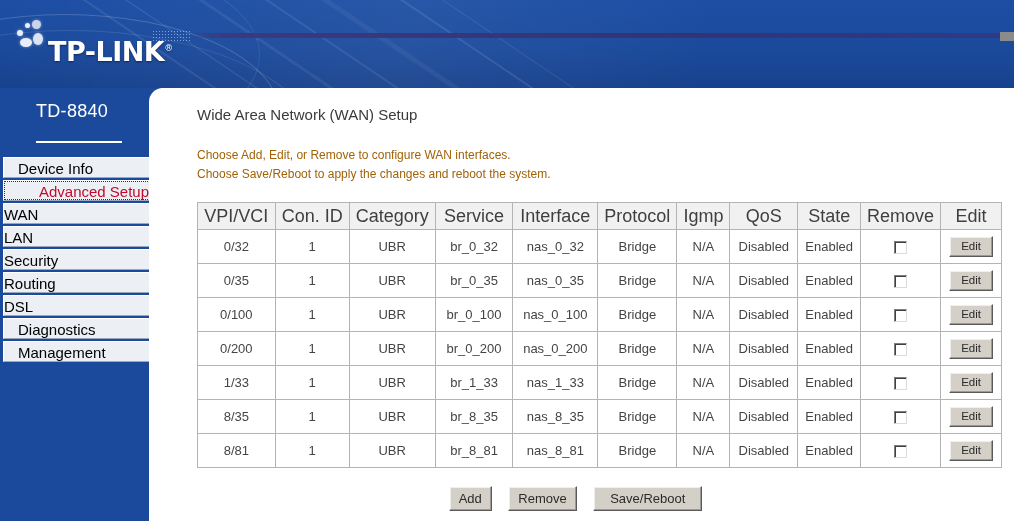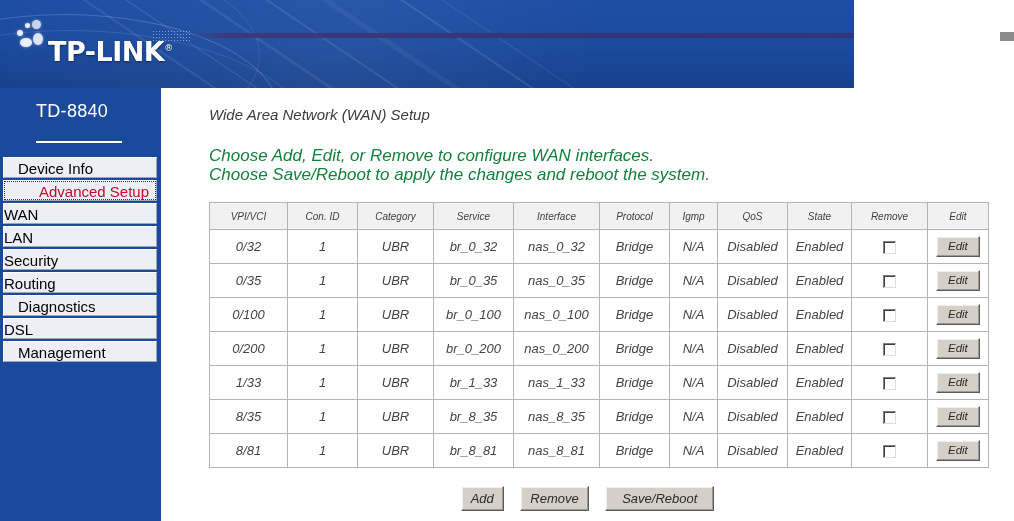--- a/index.html
+++ b/index.html
@@ -26,21 +26,21 @@
     width: 161px;
     height: 521px;
     background: #1b4a9c;
     z-index: 1;
   }
 
   
   .banner {
     position: absolute;
     left: 0; top: 0;
-    width: 854px;
+    width: 1014px;
     height: 88px;
     background: #1b4a9c;
     overflow: hidden;
     z-index: 2;
   }
   .banner-bg {
     position: absolute; inset: 0;
     background:
       linear-gradient(100deg, rgba(255,255,255,0.00) 0%, rgba(255,255,255,0.05) 40%, rgba(255,255,255,0.00) 70%),
       linear-gradient(180deg, #1d4ea4 0%, #1b4a9c 55%, #17418c 100%);
@@ -181,42 +181,41 @@
     color: #c20a2e;
     outline: 1px dotted #333;
     outline-offset: -2px;
     padding-left: 28px;
     text-align: center;
   }
 
   
   .panel {
     position: absolute;
-    left: 161px; top: 88px;
+    left: 149px; top: 88px;
     width: 853px;
     height: 433px;
     background: #ffffff;
     border-top-left-radius: 14px;
     z-index: 4;
-    font-style: italic;
   }
 
   .page-title {
     position: absolute;
     left: 48px; top: 18px;
     font-size: 15px;
     color: #3b3b3b;
     font-family: "Liberation Sans", sans-serif;
   }
 
   .intro {
     position: absolute;
     left: 48px; top: 58px;
-    font-size: 17px;
-    color: #15803d;
+    font-size: 12px;
+    color: #a16207;
     line-height: 19px;
     font-family: "Liberation Sans", sans-serif;
   }
 
   
   .table-wrap {
     position: absolute;
     left: 48px; top: 114px;
   }
   table.wan {
@@ -232,21 +231,21 @@
     text-align: center;
     vertical-align: middle;
     height: 34px;
     padding: 0 6px;
     font-weight: normal;
     white-space: nowrap;
   }
   table.wan th {
     background: #f1f1f1;
     color: #3f3f3f;
-    font-size: 10px;
+    font-size: 18px;
     height: 27px;
   }
   table.wan td.edit-cell { padding: 0 8px; }
 
   
   .c-vpi   { width: 78px; }
   .c-con   { width: 70px; }
   .c-cat   { width: 76px; }
   .c-svc   { width: 80px; }
   .c-iface { width: 86px; }
@@ -336,22 +335,22 @@
 
   <div class="model">TD-8840</div>
 
   <div class="menu">
     <div class="menu-item">Device Info</div>
     <div class="menu-item active">Advanced Setup</div>
     <div class="menu-item sub">WAN</div>
     <div class="menu-item sub">LAN</div>
     <div class="menu-item sub">Security</div>
     <div class="menu-item sub">Routing</div>
+    <div class="menu-item sub">DSL</div>
     <div class="menu-item">Diagnostics</div>
-    <div class="menu-item sub">DSL</div>
     <div class="menu-item">Management</div>
   </div>
 
   <div class="panel">
 
     <div class="page-title">Wide Area Network (WAN) Setup</div>
 
     <div class="intro">
       <div>Choose Add, Edit, or Remove to configure WAN interfaces.</div>
       <div>Choose Save/Reboot to apply the changes and reboot the system.</div>

